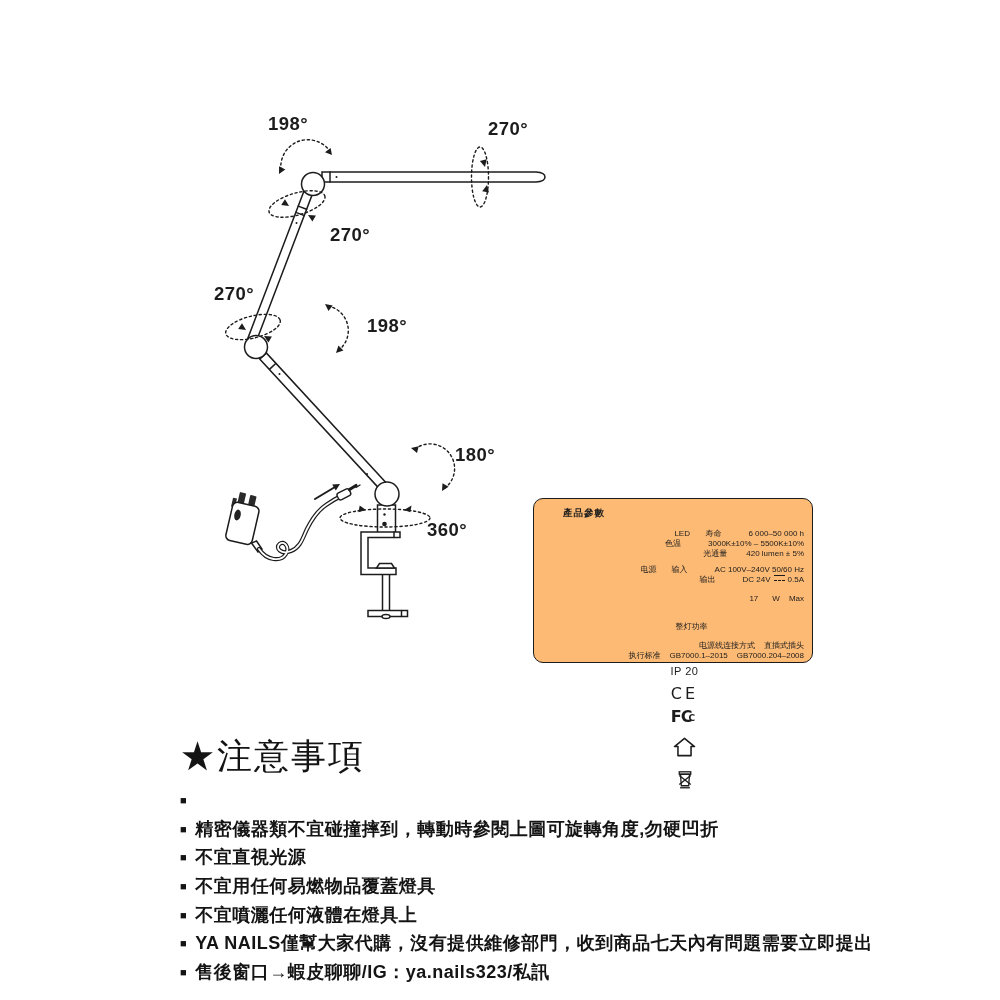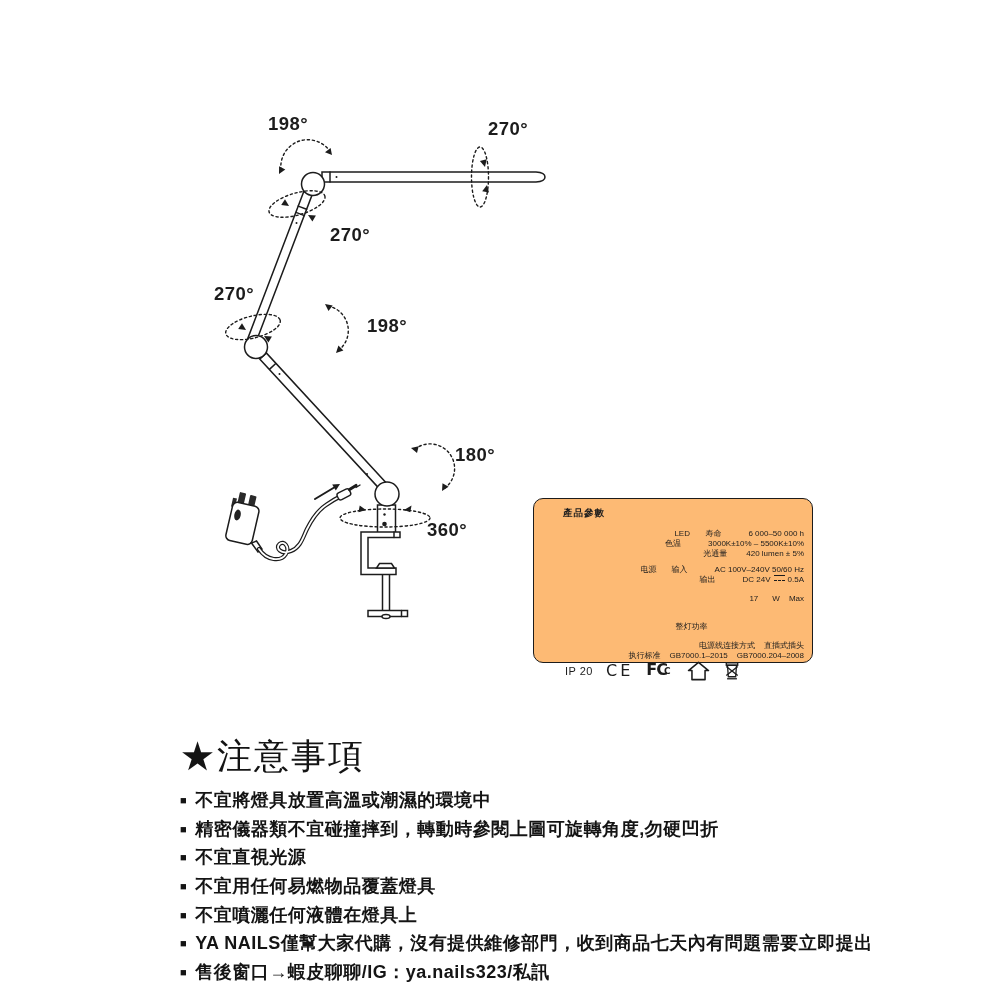--- a/index.html
+++ b/index.html
@@ -19,21 +19,21 @@
   .sl-title{font-size:9.5px;font-weight:700;margin-bottom:11px;letter-spacing:1px;}
   .sl-row{display:flex;white-space:nowrap;justify-content:flex-end;}
   .sl-c1{width:31px;flex:none;}
   .sl-c2{width:43px;flex:none;}
   .gap6{height:6px;} .gap9{height:9px;}
   .sl-wlab{width:74px;flex:none;margin-top:28px;}
   .sl-sp{display:inline-block;width:14px;}
   .sl-sp2{display:inline-block;width:9px;}
   .dc-sym{display:inline-block;width:11px;height:4px;border-top:1.5px solid #1c1c1c;
     border-bottom:1.5px dashed #1c1c1c;margin:0 3px 1px 3px;vertical-align:middle;}
-  .sl-icons{display:flex;align-items:center;gap:13px;margin-left:2px;}
+  .sl-icons{display:flex;align-items:center;gap:13px;margin-top:5px;margin-left:2px;flex-direction:column;}
   .ip{font-size:11px;letter-spacing:0.5px;}
   .ce{font-size:16px;font-weight:400;letter-spacing:3px;font-family:"DejaVu Sans",sans-serif;}
   .fcc{font-size:16px;font-weight:800;position:relative;letter-spacing:-1px;font-family:"DejaVu Sans",sans-serif;}
   .fcc .inner{font-size:9px;font-weight:800;position:relative;left:-3px;top:-1px;letter-spacing:0;}
 
   
   .notes{position:absolute;left:180px;top:733px;width:720px;color:#141414;}
   .notes-title{font-size:35px;font-weight:400;letter-spacing:2px;line-height:46px;}
   .note-rows{margin-top:7px;}
   .note-row{display:flex;align-items:center;height:28.6px;font-size:18px;
@@ -227,21 +227,20 @@
         </svg>
       </div>
     </div>
   </div>
 
   <div class="notes">
     <div class="notes-title">★注意事項</div>
     <div class="note-rows">
       <div class="note-row">
         <span class="note-bullet">■</span>
-        <span>不宜將燈具放置高溫或潮濕的環境中</span>
       </div>
       <div class="note-row">
         <span class="note-bullet">■</span>
         <span>精密儀器類不宜碰撞摔到，轉動時參閱上圖可旋轉角度,勿硬凹折</span>
       </div>
       <div class="note-row">
         <span class="note-bullet">■</span>
         <span>不宜直視光源</span>
       </div>
       <div class="note-row">

